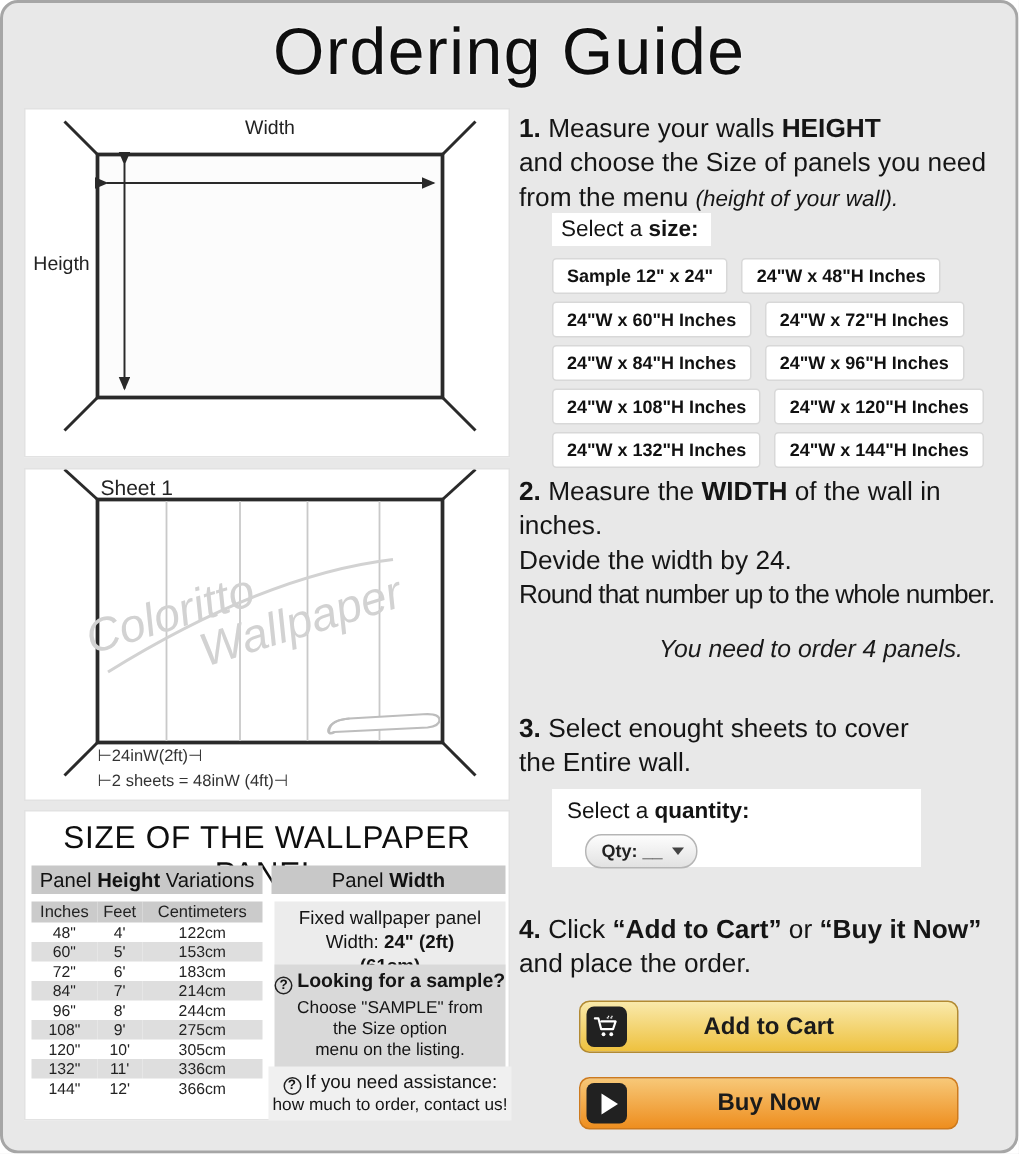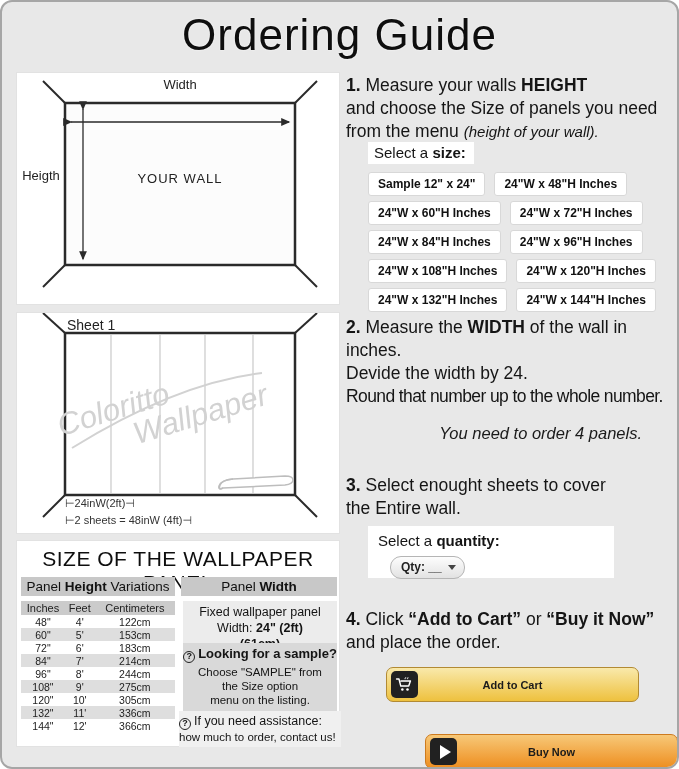--- a/index.html
+++ b/index.html
@@ -65,24 +65,24 @@
     background:linear-gradient(#fdfdfd,#e2e2e2);
   }
   .qty-pill .chev{
     position:absolute;right:8px;top:8px;width:0;height:0;
     border-left:4px solid transparent;border-right:4px solid transparent;
     border-top:5px solid #444;
   }
   .amz-btn{
     position:absolute;left:384px;width:253px;height:35px;border-radius:7px;
     display:flex;align-items:center;justify-content:center;
-    font-size:11px;font-weight:700;color:#1b1b1b;
+    font-size:16px;font-weight:700;color:#1b1b1b;
   }
   .btn-cart{top:665px;background:linear-gradient(#f9e9ab,#eec13e);border:1px solid #b28a33;}
-  .btn-buy{top:732px;background:linear-gradient(#f7c878,#ee8e1f);border:1px solid #cd7a1e;margin-left:39px;}
+  .btn-buy{top:716px;background:linear-gradient(#f7c878,#ee8e1f);border:1px solid #cd7a1e;}
   .icon-tile{
     position:absolute;left:4px;top:3px;width:27px;height:27px;background:#212121;
     border-radius:5px;display:flex;align-items:center;justify-content:center;
   }
   .play-tri{width:0;height:0;border-top:7px solid transparent;border-bottom:7px solid transparent;
     border-left:11px solid #ffffff;margin-left:3px;}
 
   
   .size-heading{position:absolute;top:6px;left:0;width:100%;text-align:center;
     font-size:21px;letter-spacing:0.5px;color:#0e0e0e;}
@@ -96,21 +96,21 @@
   table.ht th{font-weight:400;background:#cbcbcb;padding:1px 0;font-size:11px;}
   table.ht td{text-align:center;padding:0.5px 0;height:12px;}
   table.ht tr.alt td{background:#dedede;}
   .winfo{position:absolute;left:166px;top:60px;width:154px;background:#ececec;
     text-align:center;font-size:12.5px;line-height:16px;padding:3px 16px;}
   .winfo b{font-weight:700;}
   .samplebox{position:absolute;left:166px;top:102px;width:154px;background:#d9d9d9;
     text-align:center;font-size:11.5px;line-height:14px;padding:4px 0 5px;}
   .samplebox .bold-line{font-size:13px;font-weight:700;margin-bottom:2px;}
   .assist{position:absolute;left:162px;top:170px;width:162px;background:#f0f0f0;
-    text-align:left;font-size:11.5px;line-height:14px;padding:3px 0;}
+    text-align:center;font-size:11.5px;line-height:14px;padding:3px 0;}
   .assist .a1{font-size:12.5px;}
   .qmark{
     display:inline-flex;width:12px;height:12px;border:1px solid #222;border-radius:50%;
     font-size:9px;line-height:11px;align-items:center;justify-content:center;
     margin-right:3px;vertical-align:-1px;font-weight:700;
   }
 </style>
 </head>
 <body>
 
@@ -128,21 +128,20 @@
       <line x1="48" y1="30" x2="26" y2="8" stroke="#2a2a2a" stroke-width="2"></line>
       <line x1="278" y1="30" x2="300" y2="8" stroke="#2a2a2a" stroke-width="2"></line>
       <line x1="48" y1="192" x2="26" y2="214" stroke="#2a2a2a" stroke-width="2"></line>
       <line x1="278" y1="192" x2="300" y2="214" stroke="#2a2a2a" stroke-width="2"></line>
       <rect x="48" y="30" width="230" height="162" fill="#fcfcfc" stroke="#2a2a2a" stroke-width="2.5"></rect>
       <line x1="54" y1="49" x2="272" y2="49" stroke="#2a2a2a" stroke-width="1.3" marker-start="url(#ah)" marker-end="url(#ah)"></line>
       <line x1="66" y1="36" x2="66" y2="186" stroke="#2a2a2a" stroke-width="1.3" marker-start="url(#ah)" marker-end="url(#ah)"></line>
     </svg>
     <div class="lbl lbl-width">Width</div>
     <div class="lbl lbl-height">Heigth</div>
-    <div class="lbl lbl-yourwall">YOUR WALL</div>
   </div>
 
   <div class="panel panel-sheet">
     <svg class="diagram-svg" width="324" height="222" viewBox="0 0 324 222">
       <line x1="48" y1="20" x2="26" y2="0" stroke="#2a2a2a" stroke-width="2"></line>
       <line x1="278" y1="20" x2="300" y2="0" stroke="#2a2a2a" stroke-width="2"></line>
       <line x1="48" y1="182" x2="26" y2="204" stroke="#2a2a2a" stroke-width="2"></line>
       <line x1="278" y1="182" x2="300" y2="204" stroke="#2a2a2a" stroke-width="2"></line>
       <rect x="48" y="20" width="230" height="162" fill="#ffffff" stroke="#2a2a2a" stroke-width="2.5"></rect>
       <line x1="94" y1="21" x2="94" y2="181" stroke="#c9c9c9" stroke-width="1.2"></line>

